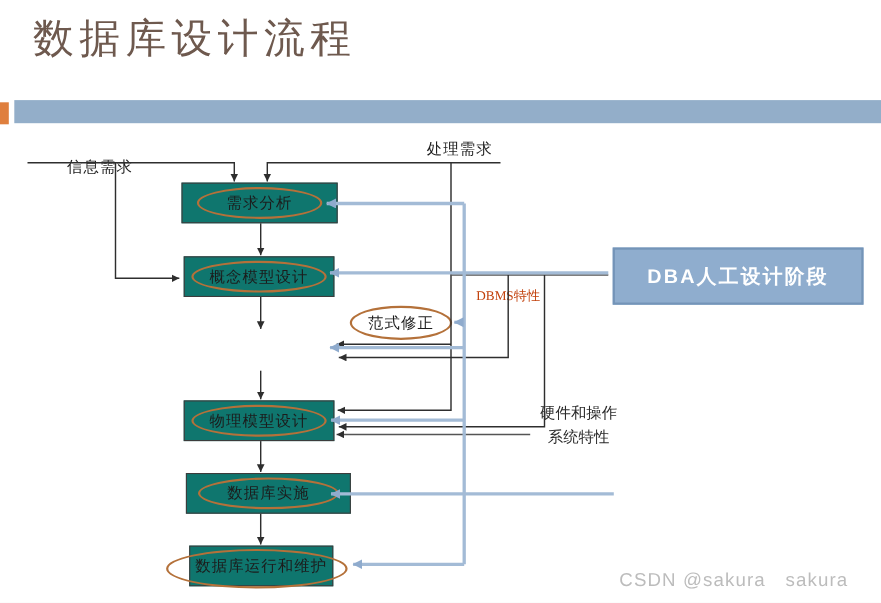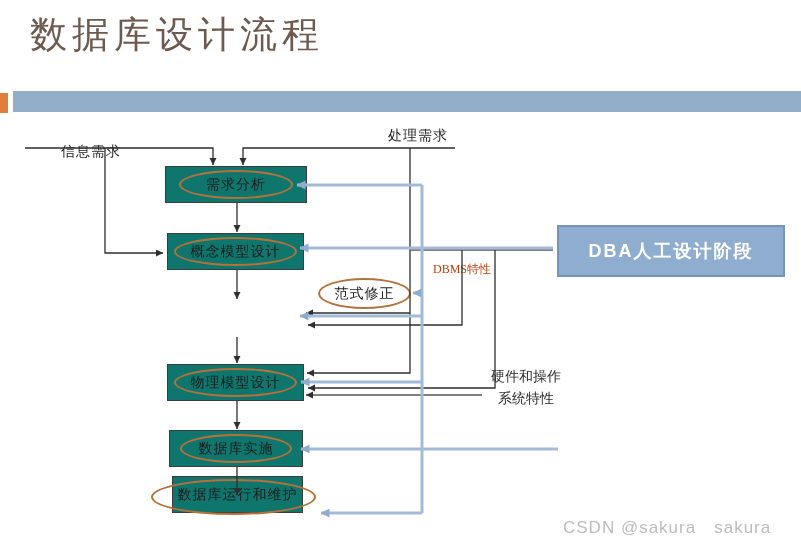--- a/index.html
+++ b/index.html
@@ -69,26 +69,26 @@
   </div>
 
   <div class="free-oval" style="left:318px;top:278px;width:93px;height:31px;">范式修正</div>
 
 
   <div class="node" style="left:167px;top:364px;width:137px;height:37px;">
     <div class="oval" style="inset:3px 6px;"></div>
     <div class="lbl">物理模型设计</div>
   </div>
 
-  <div class="node" style="left:169px;top:430px;width:134px;height:37px;">
+  <div class="node" style="left:169px;top:430px;width:150px;height:37px;">
     <div class="oval" style="inset:3px 10px;"></div>
     <div class="lbl">数据库实施</div>
   </div>
 
-  <div class="node" style="left:172px;top:476px;width:131px;height:37px;">
+  <div class="node" style="left:172px;top:496px;width:131px;height:37px;">
     <div class="oval" style="left:-22px;right:-14px;top:2px;bottom:-3px;"></div>
     <div class="lbl">数据库运行和维护</div>
   </div>
 
   <div class="note" style="left:433px;top:229px;">DBMS特性</div>
   <div class="note-hw">
     <div>硬件和操作</div>
     <div>系统特性</div>
   </div>
 

